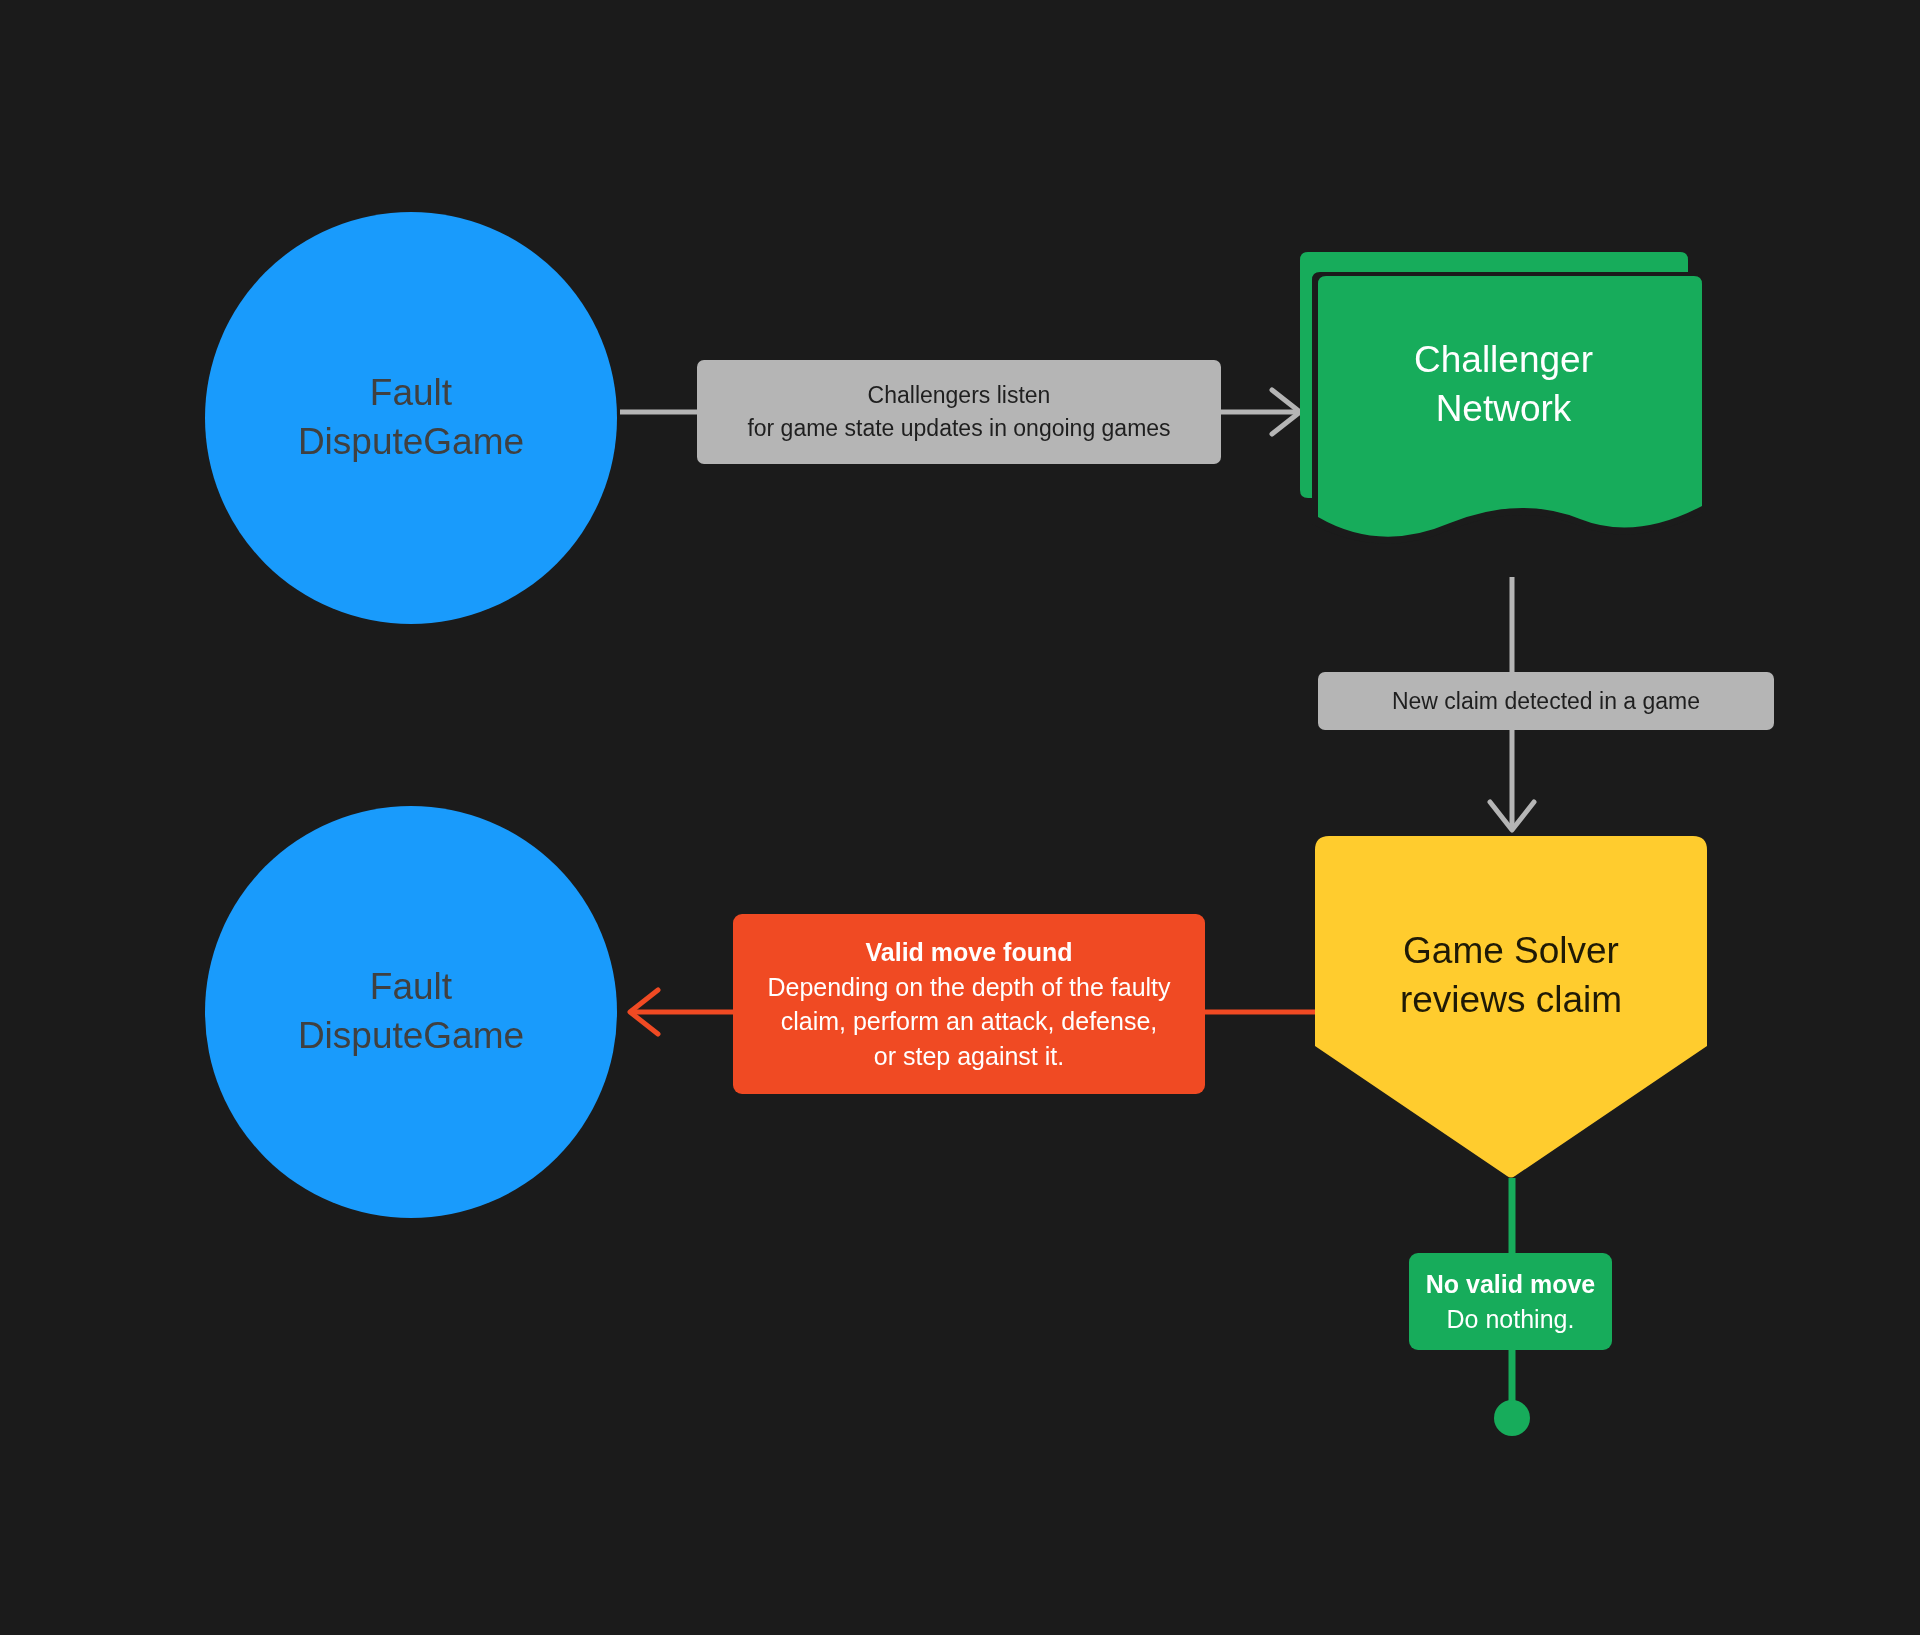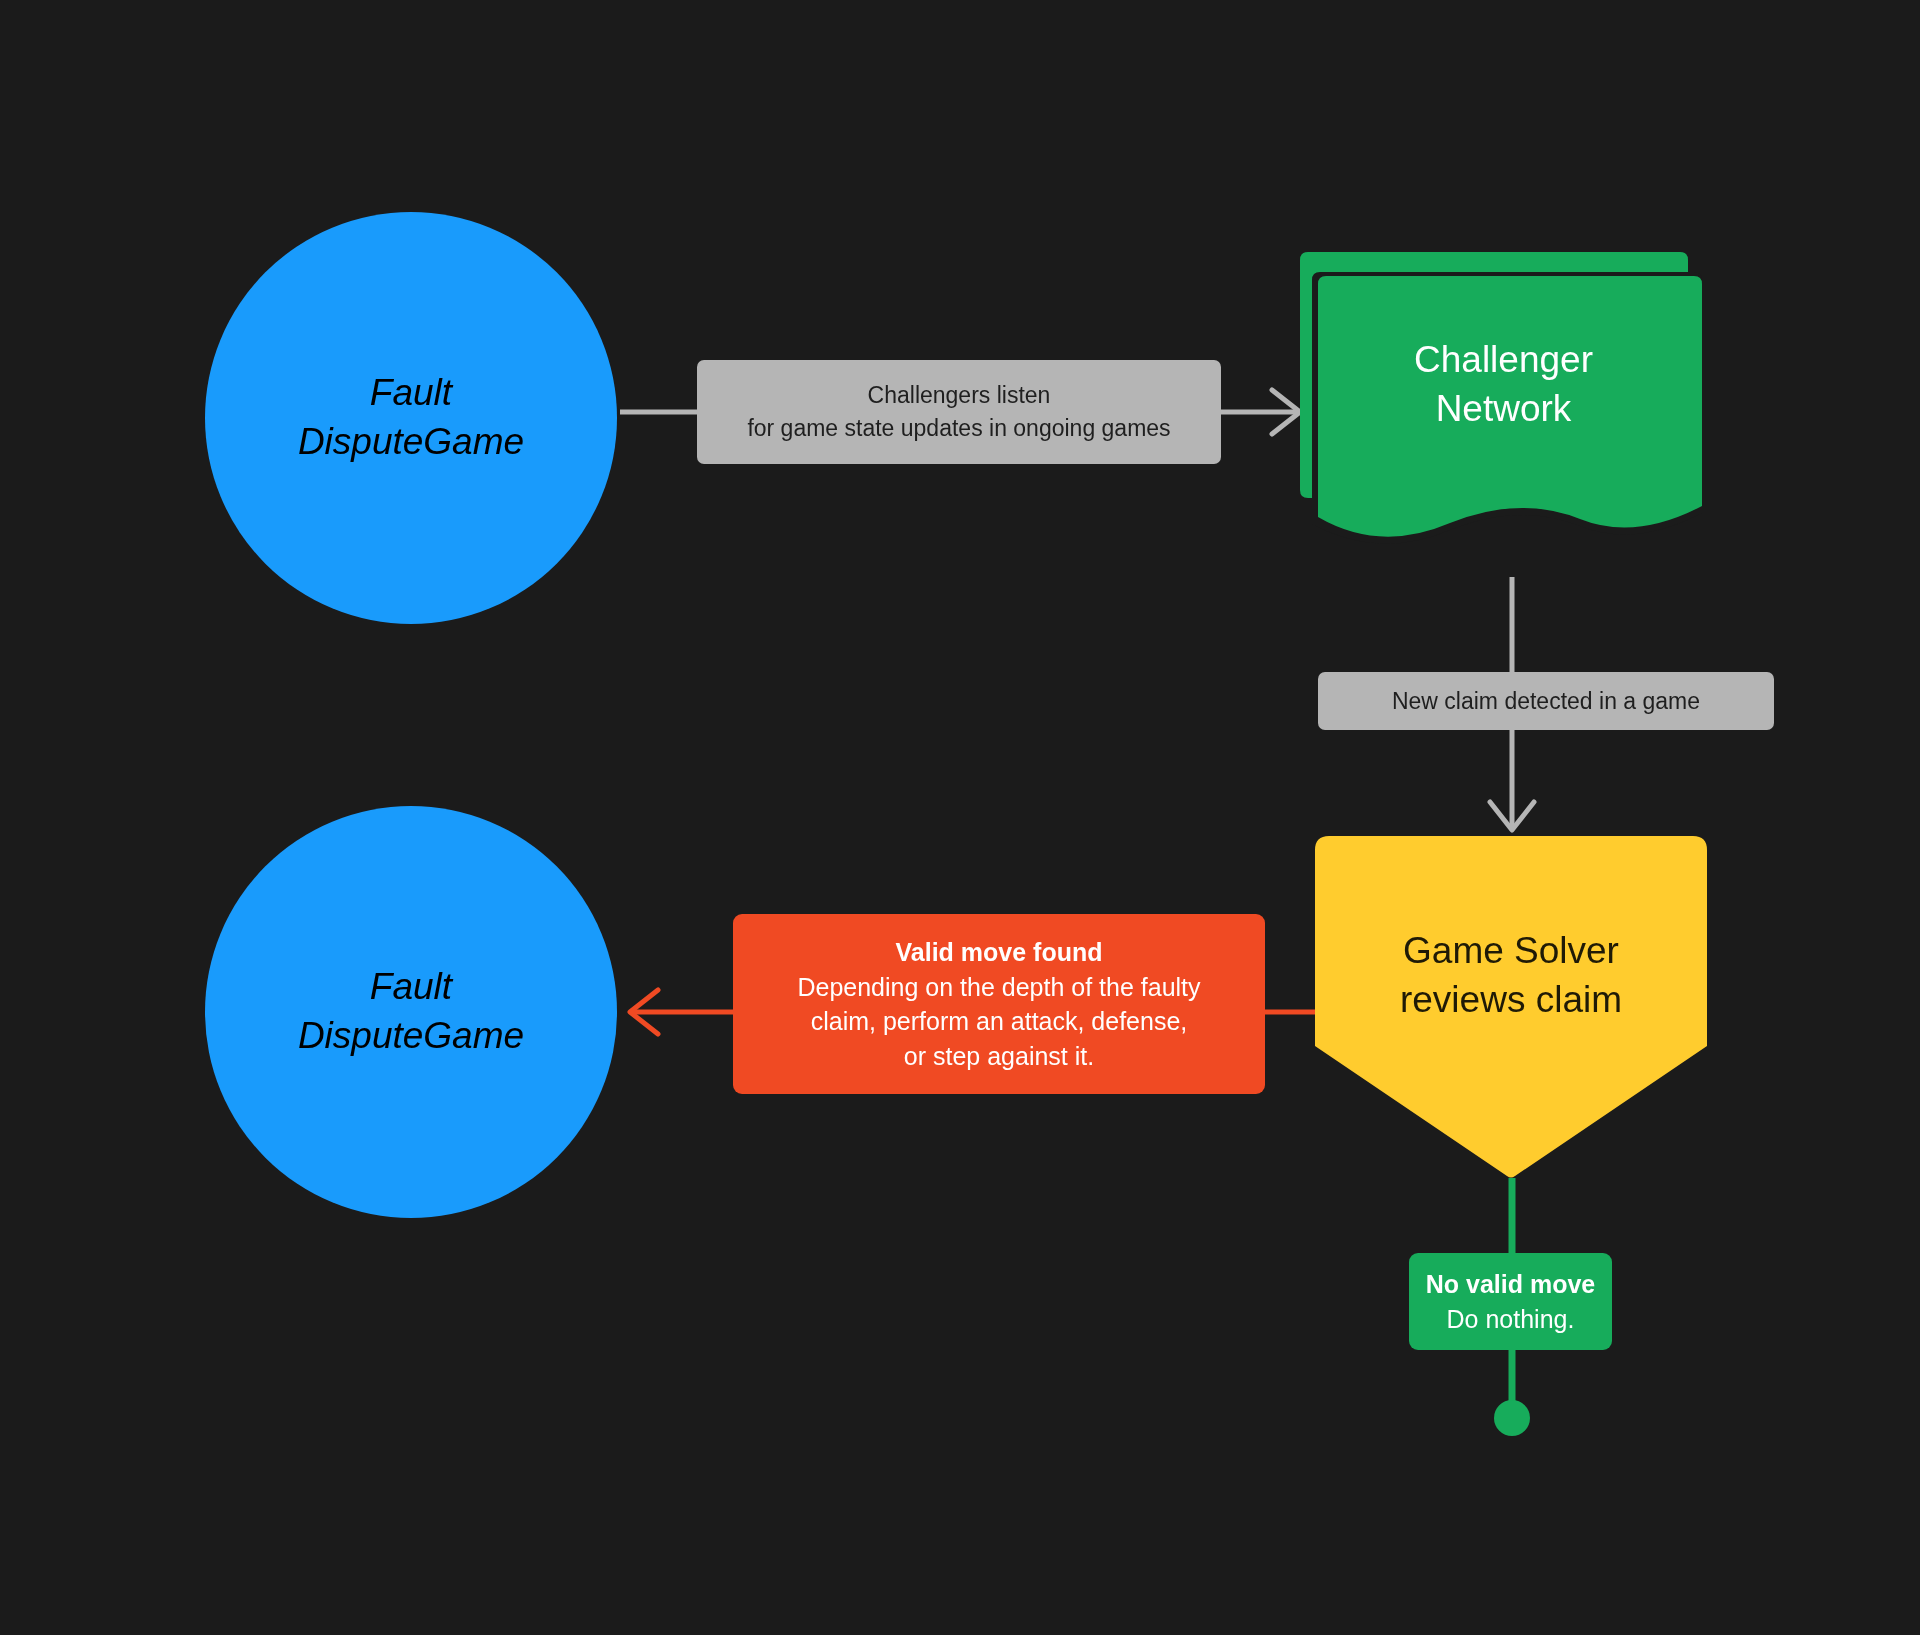--- a/index.html
+++ b/index.html
@@ -36,23 +36,22 @@
   .node-label {
     position: relative;
     z-index: 2;
     line-height: 1.32;
     white-space: pre-line;
   }
   
   .circle-node {
     border-radius: 50%;
     background: #199bfc;
-    color: #000000;
+    color: #404040;
     font-size: 37px;
-    font-style: italic;
   }
   
   .doc-node {
     color: #ffffff;
     font-size: 37px;
   }
   .doc-node .doc-svg {
     position: absolute;
     inset: 0;
     width: 100%;
@@ -177,21 +176,21 @@
 
   <div class="edge-label label-grey" style="left:697px; top:360px; width:524px; height:104px;">
     <span class="line">Challengers listen</span>
     <span class="line">for game state updates in ongoing games</span>
   </div>
 
   <div class="edge-label label-grey" style="left:1318px; top:672px; width:456px; height:58px;">
     <span class="line">New claim detected in a game</span>
   </div>
 
-  <div class="edge-label label-red" style="left:733px; top:914px; width:532px; height:180px;">
+  <div class="edge-label label-red" style="left:733px; top:914px; width:472px; height:180px;">
     <span class="line label-strong">Valid move found</span>
     <span class="line">Depending on the depth of the faulty</span>
     <span class="line">claim, perform an attack, defense,</span>
     <span class="line">or step against it.</span>
   </div>
 
   <div class="edge-label label-green" style="left:1409px; top:1253px; width:203px; height:97px;">
     <span class="line label-strong">No valid move</span>
     <span class="line">Do nothing.</span>
   </div>

